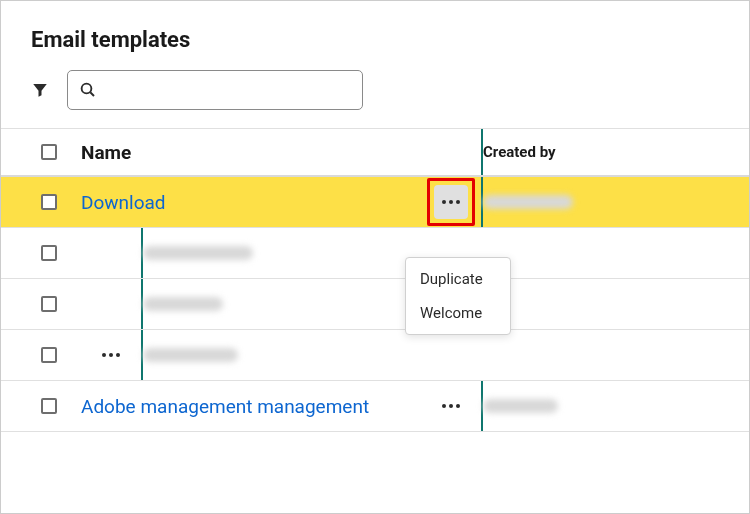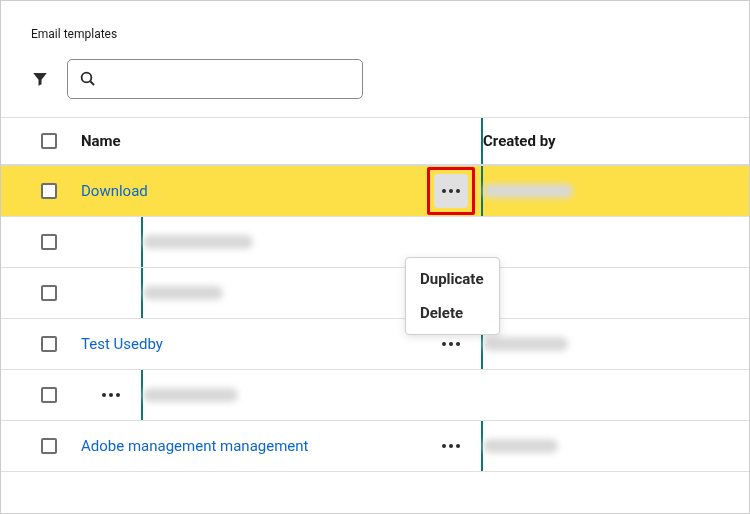--- a/index.html
+++ b/index.html
@@ -9,22 +9,22 @@
     width: 750px;
     height: 514px;
     border: 1px solid #ccc;
     position: relative;
     overflow: hidden;
   }
   .header {
     padding: 26px 30px 18px 30px;
   }
   .page-title {
-    font-size: 12px;
-    font-weight: 400;
+    font-size: 22px;
+    font-weight: 700;
     color: #1a1a1a;
   }
   .toolbar {
     display: flex;
     align-items: center;
     gap: 18px;
     padding: 0 30px 18px 30px;
   }
   .filter-icon {
     width: 18px;
@@ -80,21 +80,21 @@
   .col-check {
     width: 40px;
     display: flex;
     align-items: center;
     justify-content: flex-start;
   }
   .col-name {
     flex: 0 0 340px;
     display: flex;
     align-items: center;
-    font-size: 15px;
+    font-size: 19px;
   }
   .col-actions {
     flex: 0 0 60px;
     display: flex;
     align-items: center;
     justify-content: center;
   }
   .col-created {
     flex: 1;
     display: flex;
@@ -150,28 +150,27 @@
     width: 90px;
     height: 14px;
     background: #d8d8d8;
     border-radius: 7px;
     filter: blur(3px);
   }
   .context-menu {
     position: absolute;
     top: 256px;
     left: 404px;
-    width: 95px;
+    width: 106px;
     background: #fff;
     border: 1px solid #d0d0d0;
     border-radius: 4px;
     box-shadow: 0 2px 8px rgba(0,0,0,0.12);
     padding: 4px 0;
     z-index: 10;
-    font-weight: bold;
   }
   .menu-item {
     padding: 8px 14px;
     font-size: 15px;
     color: #2b2b2b;
     cursor: pointer;
   }
 </style>
 </head>
 <body>
@@ -243,78 +242,58 @@
   <div class="row">
     <div class="col-check">
         <div class="checkbox"></div>
       </div>
     <div class="col-actions"></div>
     <div class="col-created">
         <div class="blur-text" style="width:80px"></div>
       </div>
   </div>
 
-  <div class="row">
-    <div class="col-check">
-        <div class="checkbox"></div>
-      </div>
-    <div class="col-name">
-        <span class="link">Test Usedby</span>
+
+  <div class="row">
+    <div class="col-check">
+        <div class="checkbox"></div>
       </div>
     <div class="col-actions">
       <div class="more-btn">
         <div class="dots">
             <span></span>
             <span></span>
             <span></span>
           </div>
       </div>
     </div>
     <div class="col-created">
-        <div class="blur-text" style="width:85px"></div>
-      </div>
-  </div>
-
-  <div class="row">
-    <div class="col-check">
-        <div class="checkbox"></div>
+        <div class="blur-text" style="width:95px"></div>
+      </div>
+  </div>
+
+  <div class="row">
+    <div class="col-check">
+        <div class="checkbox"></div>
+      </div>
+    <div class="col-name">
+        <span class="link">Adobe management management</span>
       </div>
     <div class="col-actions">
       <div class="more-btn">
         <div class="dots">
             <span></span>
             <span></span>
             <span></span>
           </div>
       </div>
     </div>
     <div class="col-created">
-        <div class="blur-text" style="width:95px"></div>
-      </div>
-  </div>
-
-  <div class="row">
-    <div class="col-check">
-        <div class="checkbox"></div>
-      </div>
-    <div class="col-name">
-        <span class="link">Adobe management management</span>
-      </div>
-    <div class="col-actions">
-      <div class="more-btn">
-        <div class="dots">
-            <span></span>
-            <span></span>
-            <span></span>
-          </div>
-      </div>
-    </div>
-    <div class="col-created">
         <div class="blur-text" style="width:75px"></div>
       </div>
   </div>
 
 </div>
 
 <div class="context-menu">
   <div class="menu-item">Duplicate</div>
-  <div class="menu-item">Delete</div>
+  <div class="menu-item">Welcome</div>
 </div>
 
 </body></html>

